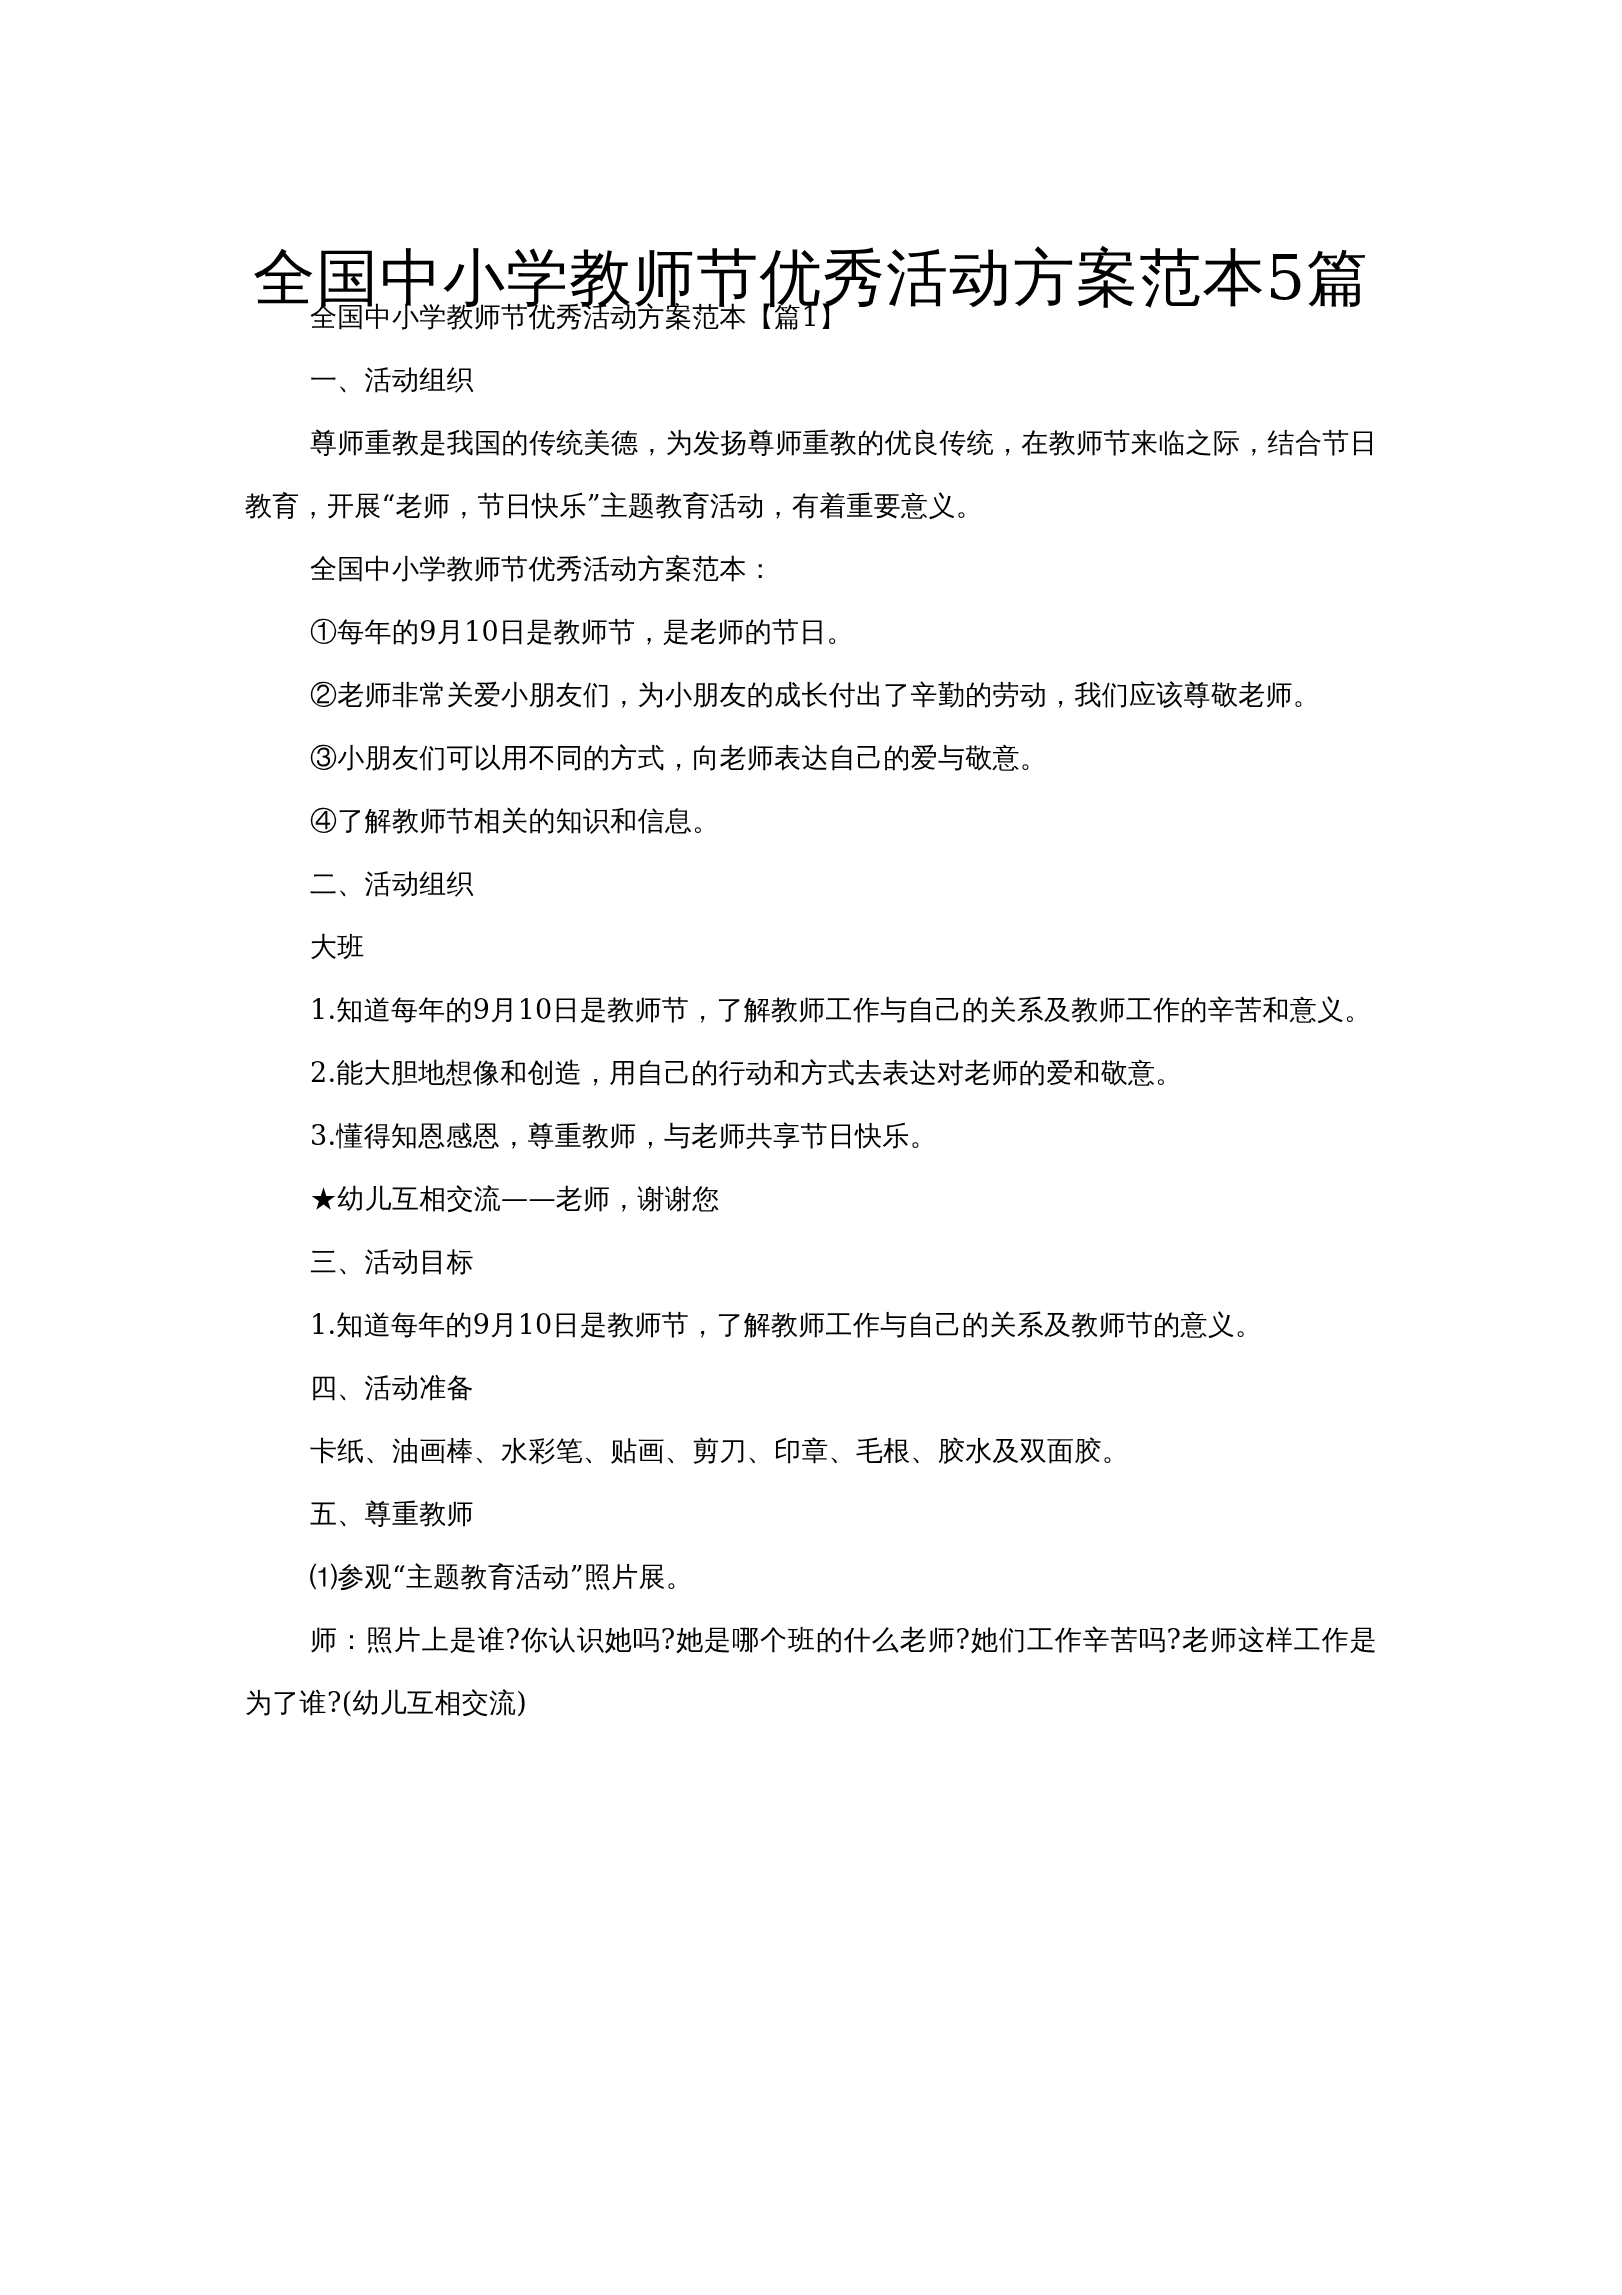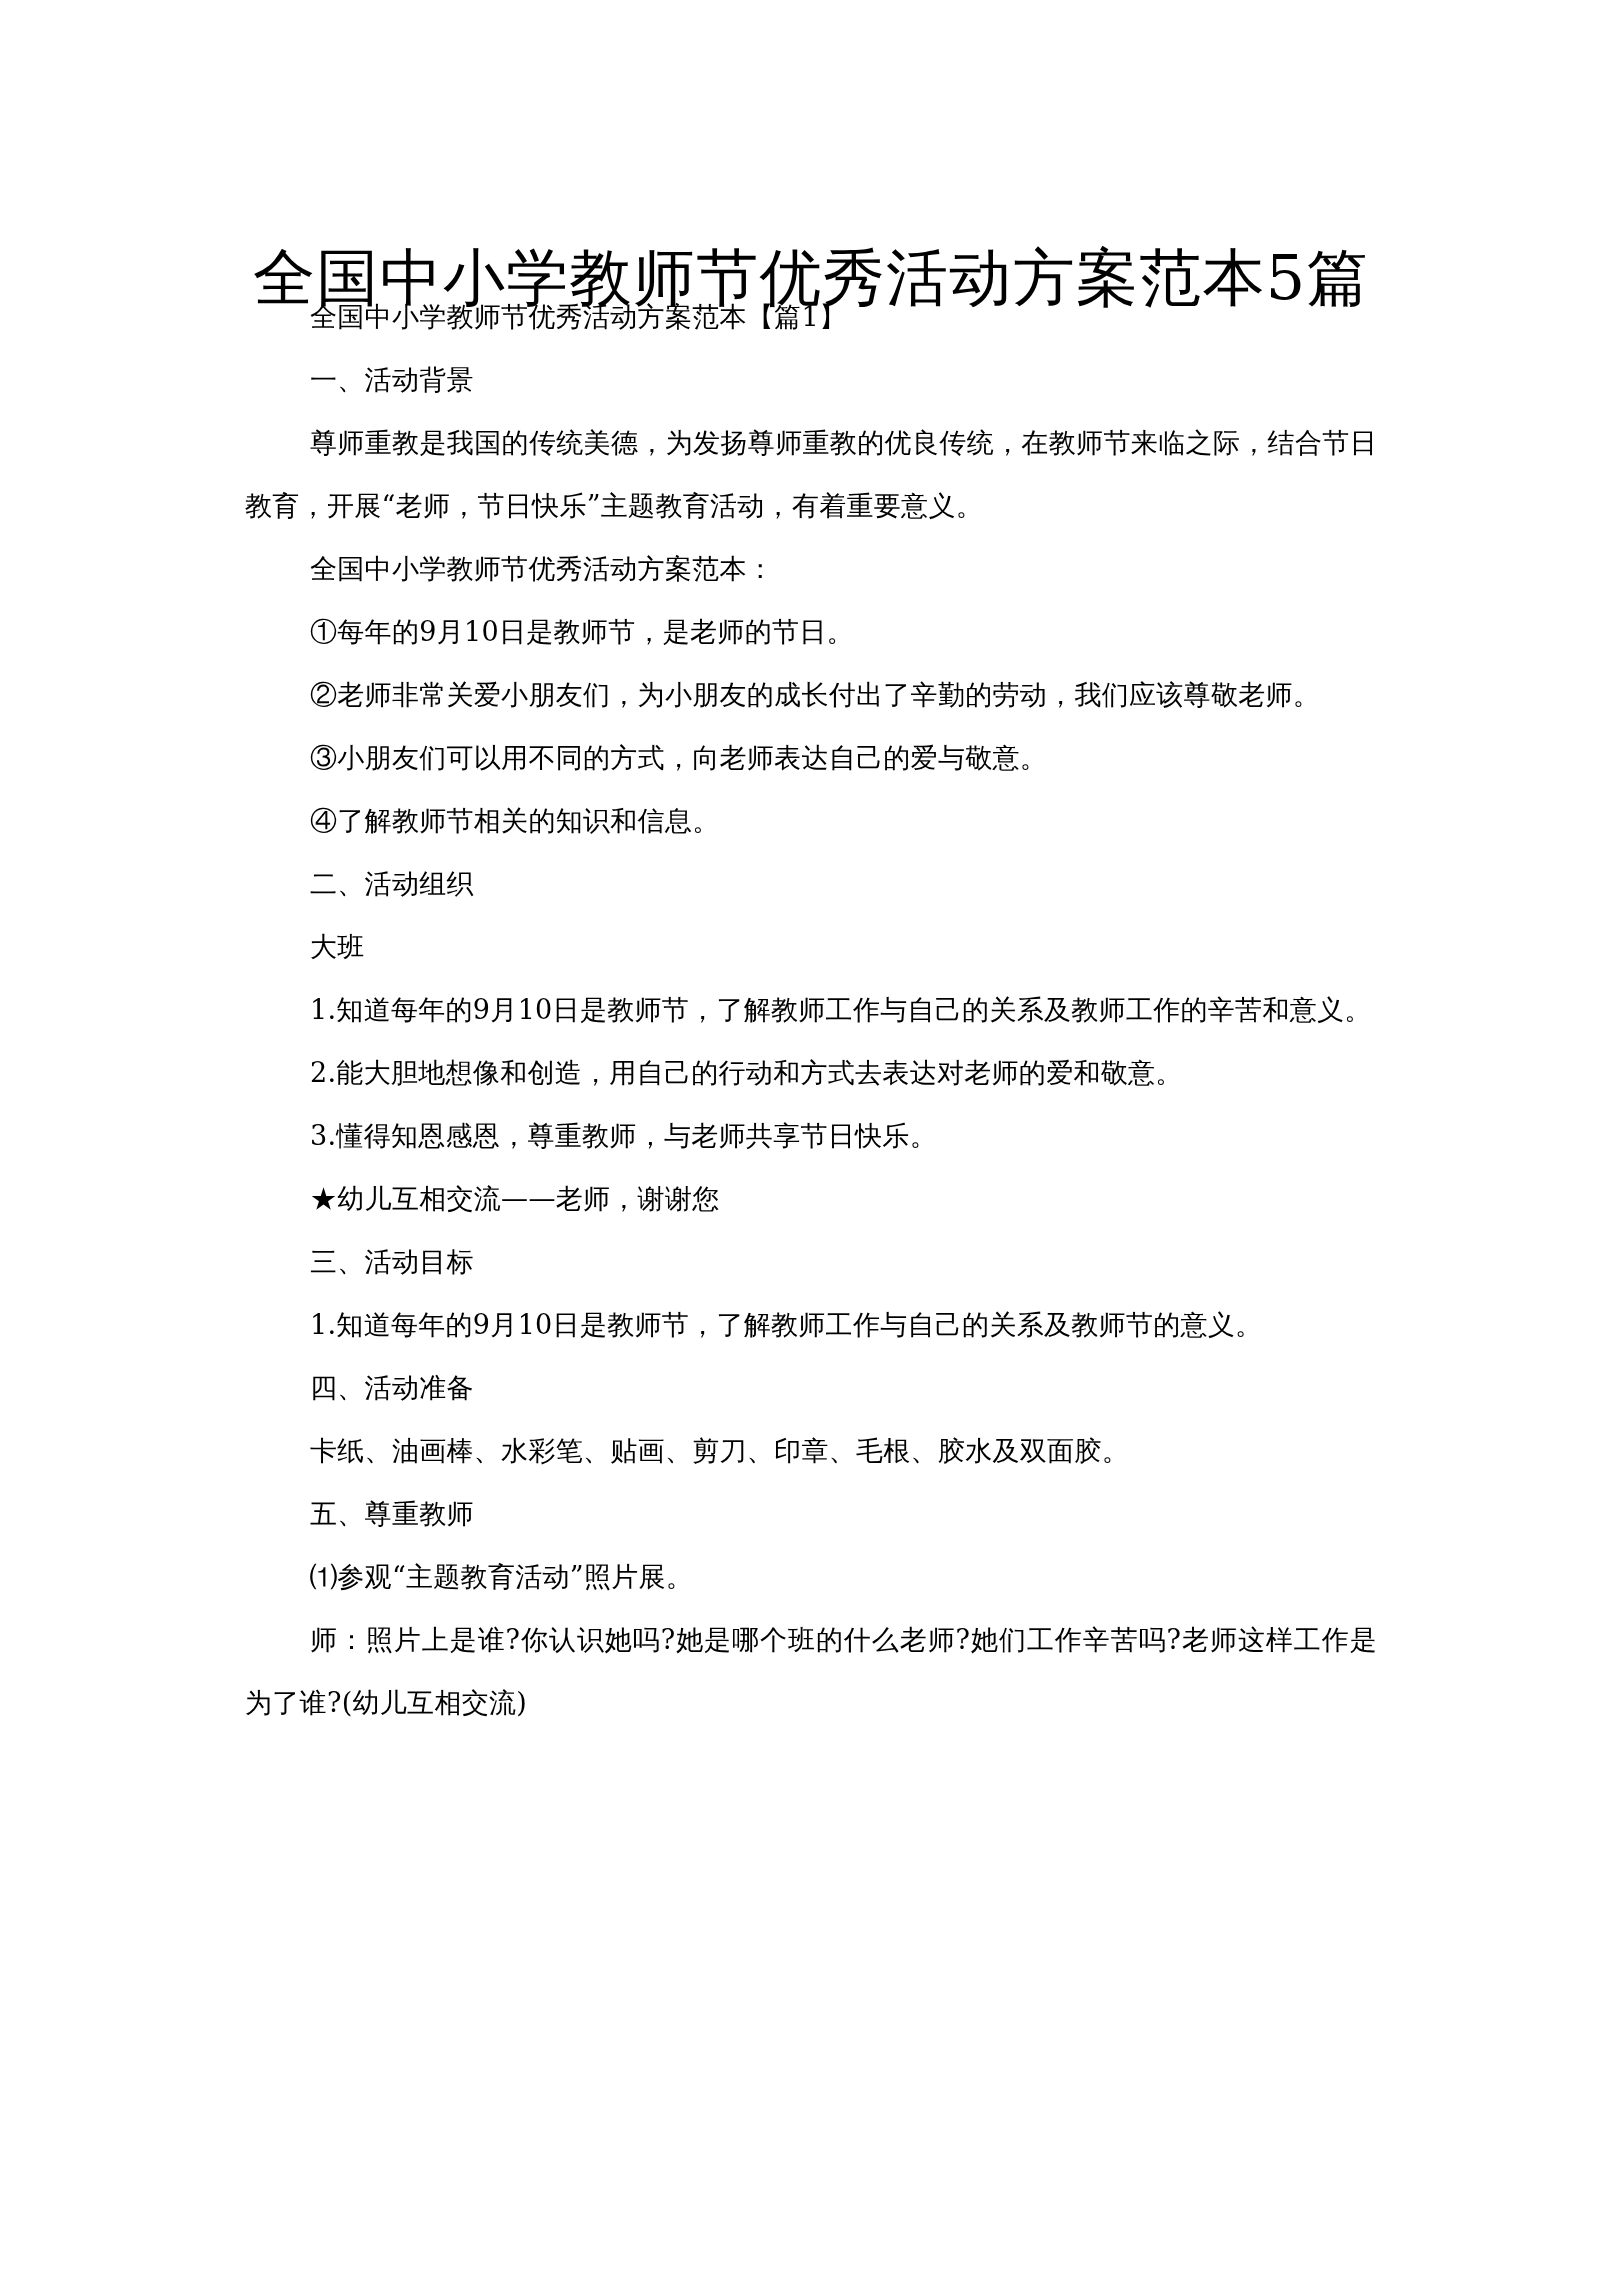--- a/index.html
+++ b/index.html
@@ -12,21 +12,21 @@
   .p { font-size: 27px; line-height: 63px; margin: 0; text-align: justify; text-indent: 65px;
        letter-spacing: 0.3px; white-space: normal; }
 </style>
 </head>
 <body>
 
 <div class="page">
   <h1 class="title">全国中小学教师节优秀活动方案范本5篇</h1>
   <div class="body">
     <p class="p">全国中小学教师节优秀活动方案范本【篇1】</p>
-    <p class="p">一、活动背景</p>
+    <p class="p">一、活动组织</p>
     <p class="p">尊师重教是我国的传统美德，为发扬尊师重教的优良传统，在教师节来临之际，结合节日教育，开展“老师，节日快乐”主题教育活动，有着重要意义。</p>
     <p class="p">全国中小学教师节优秀活动方案范本：</p>
     <p class="p">①每年的9月10日是教师节，是老师的节日。</p>
     <p class="p">②老师非常关爱小朋友们，为小朋友的成长付出了辛勤的劳动，我们应该尊敬老师。</p>
     <p class="p">③小朋友们可以用不同的方式，向老师表达自己的爱与敬意。</p>
     <p class="p">④了解教师节相关的知识和信息。</p>
     <p class="p">二、活动组织</p>
     <p class="p">大班</p>
     <p class="p">1.知道每年的9月10日是教师节，了解教师工作与自己的关系及教师工作的辛苦和意义。</p>
     <p class="p">2.能大胆地想像和创造，用自己的行动和方式去表达对老师的爱和敬意。</p>

